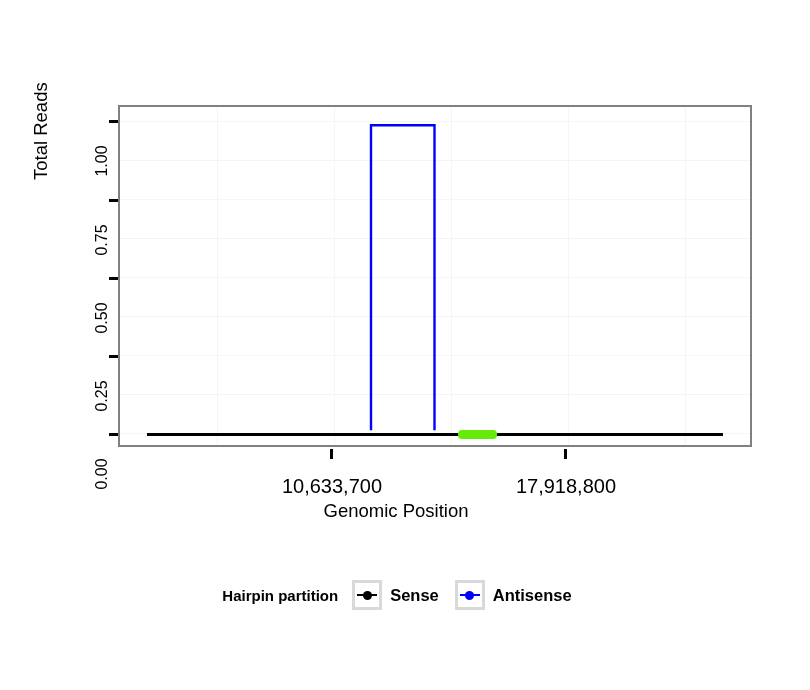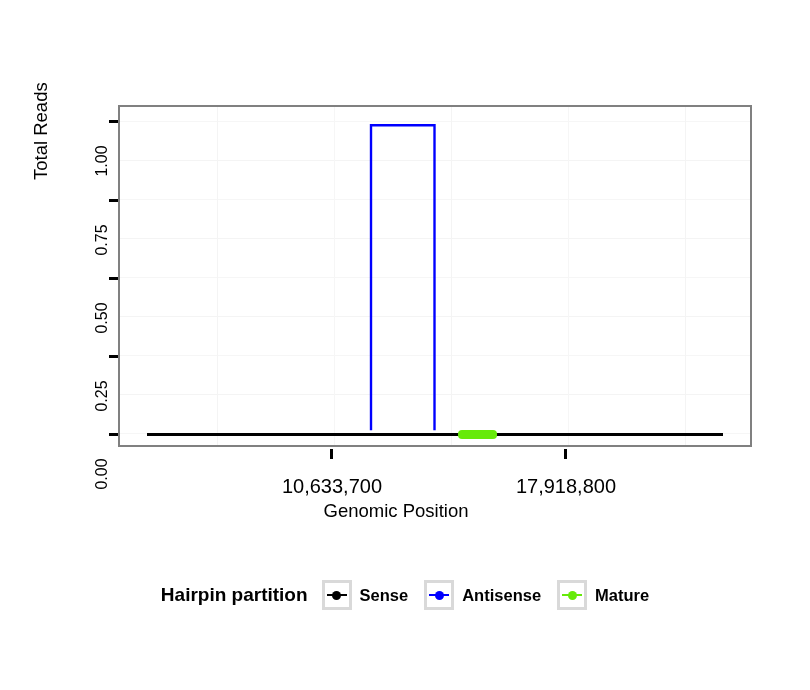--- a/index.html
+++ b/index.html
@@ -137,21 +137,21 @@
     position: absolute;
     left: 0;
     top: 580px;
     width: 810px;
     display: flex;
     align-items: center;
     justify-content: center;
     gap: 0;
   }
   #legend-title {
-    font-size: 19px;
+    font-size: 15px;
     font-weight: bold;
     color: #000;
     margin-right: 14px;
     white-space: nowrap;
   }
   .legend-entry {
     display: flex;
     align-items: center;
     margin-right: 16px;
   }
@@ -260,22 +260,15 @@
     </div>
 
     <div class="legend-entry">
       <div class="legend-key">
         <div class="legend-key-line" style="background:#0000ff;"></div>
         <div class="legend-key-dot" style="background:#0000ff;"></div>
       </div>
       <div class="legend-label">Antisense</div>
     </div>
 
-    <div class="legend-entry" style="margin-right:0;">
-      <div class="legend-key">
-        <div class="legend-key-line" style="background:#66ea09;"></div>
-        <div class="legend-key-dot" style="background:#66ea09;"></div>
-      </div>
-      <div class="legend-label">Mature</div>
-    </div>
   </div>
 
 </div>
 
 </body></html>

